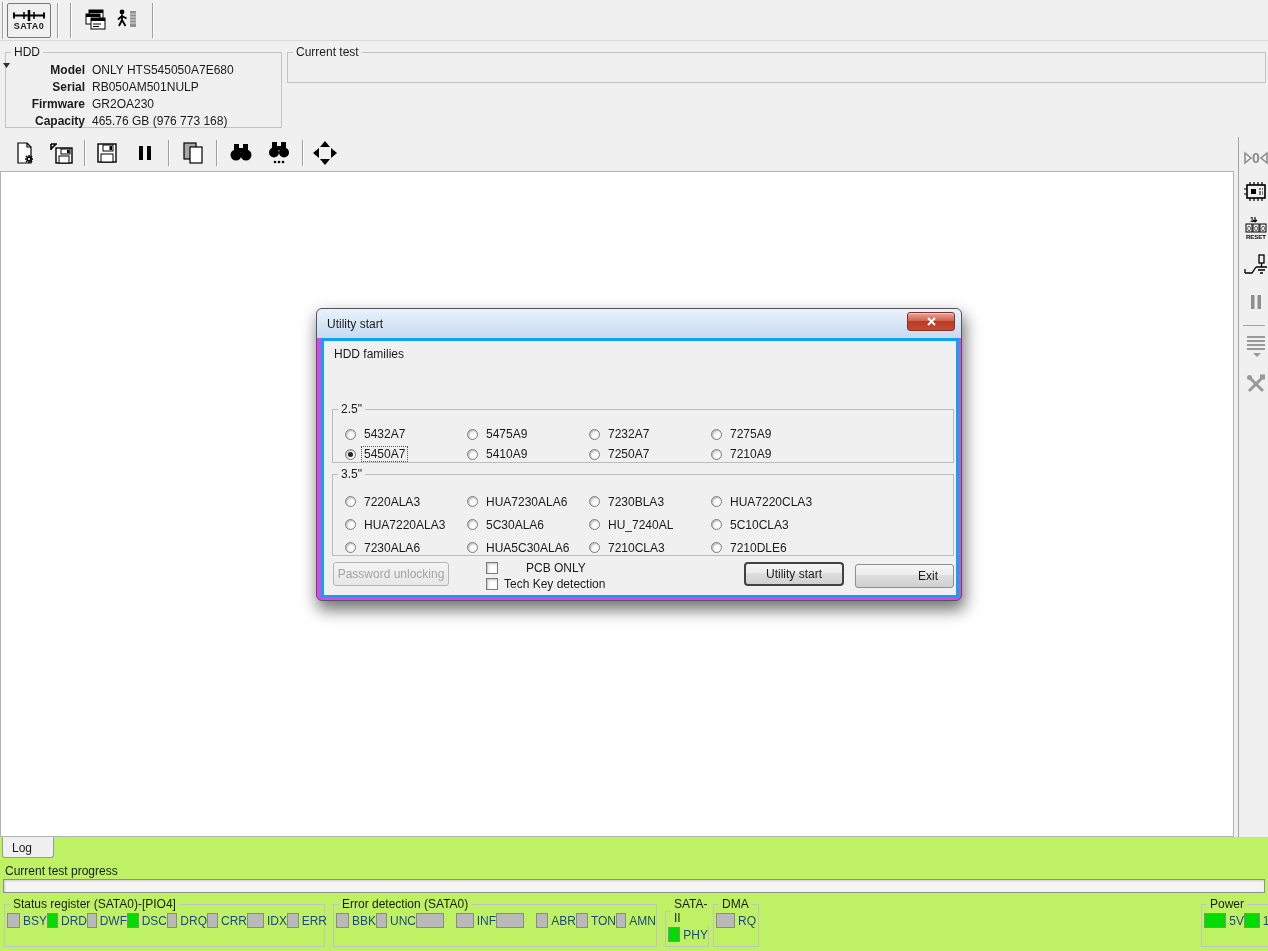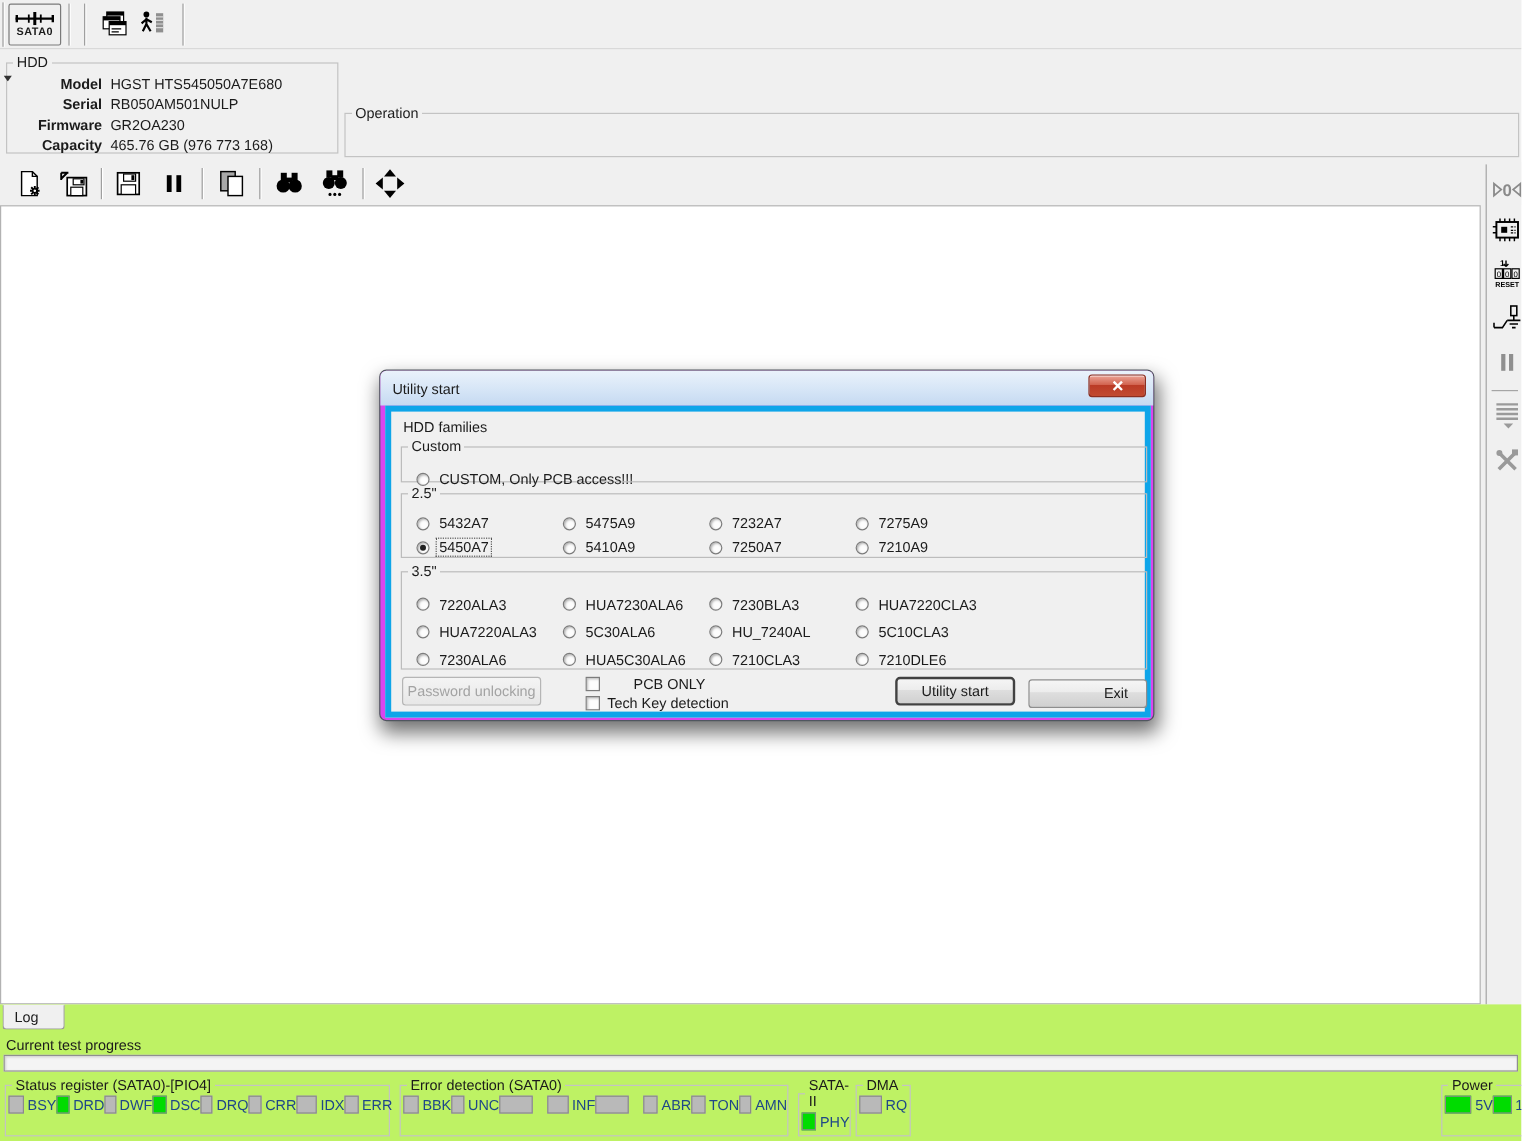--- a/index.html
+++ b/index.html
@@ -34,21 +34,21 @@
   
   .canvas { position:absolute; left:0; top:171px; width:1234px; height:666px; background:#ffffff; border:1px solid #b2b2b2; }
   .sidebar { position:absolute; left:1238px; top:137px; width:30px; height:700px; border-left:1px solid #a5a5a5; }
   .side-btn { position:absolute; left:4px; width:26px; height:26px; display:flex; align-items:center; justify-content:center; }
   .side-sep { position:absolute; left:4px; width:22px; border-top:1px solid #a5a5a5; }
 
   
   .dialog { position:absolute; left:316px; top:308px; width:646px; height:293px; background:#d946ef; border:1px solid #50575f; border-radius:6px; box-shadow:2px 8px 16px 1px rgba(0,0,0,0.55); }
   .dialog-title { position:absolute; left:0; top:0; right:0; height:29px; border-radius:5px 5px 0 0; background:linear-gradient(#eaf2fb, #d4e4f6 60%, #c5d9f1); display:flex; align-items:center; padding-left:10px; }
   .close-btn { position:absolute; right:6px; top:3px; width:48px; height:19px; border:1px solid #8c2e20; border-radius:3px; background:linear-gradient(#eba396, #d2634f 45%, #bb3a26 46%, #c14b31); display:flex; align-items:center; justify-content:center; box-shadow:inset 0 1px 0 rgba(255,255,255,0.5); }
-  .dialog-client { position:absolute; left:4px; top:29px; width:638px; height:260px; background:#f0f0f0; border:5px solid #0ea5e9; }
+  .dialog-client { position:absolute; left:4px; top:29px; width:638px; height:260px; background:#f0f0f0; border:3px solid #0ea5e9; }
   .families-label { position:absolute; left:10px; top:6px; }
   .fs-custom { left:8px; top:22px; width:622px; height:37px; border-color:#bcbcbc; }
   .fs-25 { left:8px; top:61px; width:622px; height:61px; border-color:#bcbcbc; }
   .fs-35 { left:8px; top:126px; width:622px; height:89px; border-color:#bcbcbc; }
   .radio-grid { position:absolute; left:12px; top:8px; display:grid; grid-template-columns:repeat(4,122px); }
   .fs-25 .radio-grid { grid-auto-rows:20px; }
   .fs-35 .radio-grid { top:9px; grid-auto-rows:23px; }
   .radio-item { display:flex; align-items:center; gap:6px; cursor:default; }
   .fs-custom .radio-item { position:absolute; left:12px; top:13px; }
   .radio { width:11px; height:11px; border-radius:50%; background:#fdfdfd; border:1px solid #7c7c7c; box-shadow:inset 1px 1px 2px rgba(0,0,0,0.3); position:relative; flex:0 0 auto; }
@@ -124,21 +124,21 @@
       </svg>
     </div>
     <div class="vsep" style="left:152px; top:3px; height:35px;"></div>
   </div>
 
   <fieldset class="hdd-box">
     <legend>HDD</legend>
     <div class="hdd-grid">
       <div class="hdd-row">
         <span class="lbl">Model</span>
-        <span class="val">HGST HTS545050A7E680</span>
+        <span class="val">ONLY HTS545050A7E680</span>
       </div>
       <div class="hdd-row">
         <span class="lbl">Serial</span>
         <span class="val">RB050AM501NULP</span>
       </div>
       <div class="hdd-row">
         <span class="lbl">Firmware</span>
         <span class="val">GR2OA230</span>
       </div>
       <div class="hdd-row">
@@ -146,22 +146,22 @@
         <span class="val">465.76 GB (976 773 168)</span>
       </div>
     </div>
   </fieldset>
   <div class="hdd-expander">
     <svg width="7" height="5" viewBox="0 0 7 5">
         <polygon points="0,0 7,0 3.5,5" fill="#333"></polygon>
       </svg>
   </div>
 
-  <fieldset class="op-box">
-    <legend>Operation</legend>
+  <fieldset class="ct-box">
+    <legend>Current test</legend>
     <div class="panel-value"></div>
   </fieldset>
 
   <div class="toolbar-main">
     <div class="tb-btn" style="left:10px;">
       <svg width="24" height="24" viewBox="0 0 24 24">
         <path d="M5 2 h9 l4 4 v16 h-13 z" fill="#fff" stroke="#000" stroke-width="1.2"></path>
         <path d="M14 2 v4 h4" fill="none" stroke="#000" stroke-width="1.2"></path>
         <path d="M16 14 v8 M12 18 h8 M13 15 l6 6 M19 15 l-6 6" stroke="#000" stroke-width="1.6"></path>
         <circle cx="16" cy="18" r="1.6" fill="#fff" stroke="#000"></circle>
@@ -300,27 +300,20 @@
     <div class="close-btn">
       <span>
         <svg width="9" height="9" viewBox="0 0 9 9">
             <path d="M1 1 L8 8 M8 1 L1 8" stroke="#fff" stroke-width="2"></path>
           </svg>
       </span>
     </div>
     <div class="dialog-client">
       <div class="families-label">HDD families</div>
 
-      <fieldset class="fs-custom">
-        <legend>Custom</legend>
-        <div class="radio-item">
-          <span class="radio"></span>
-          <span class="radio-label">CUSTOM, Only PCB access!!!</span>
-        </div>
-      </fieldset>
 
       <fieldset class="fs-25">
         <legend>2.5"</legend>
         <div class="radio-grid">
           <div class="radio-item">
               <span class="radio"></span>
               <span class="radio-label">5432A7</span>
             </div>
           <div class="radio-item">
               <span class="radio"></span>

